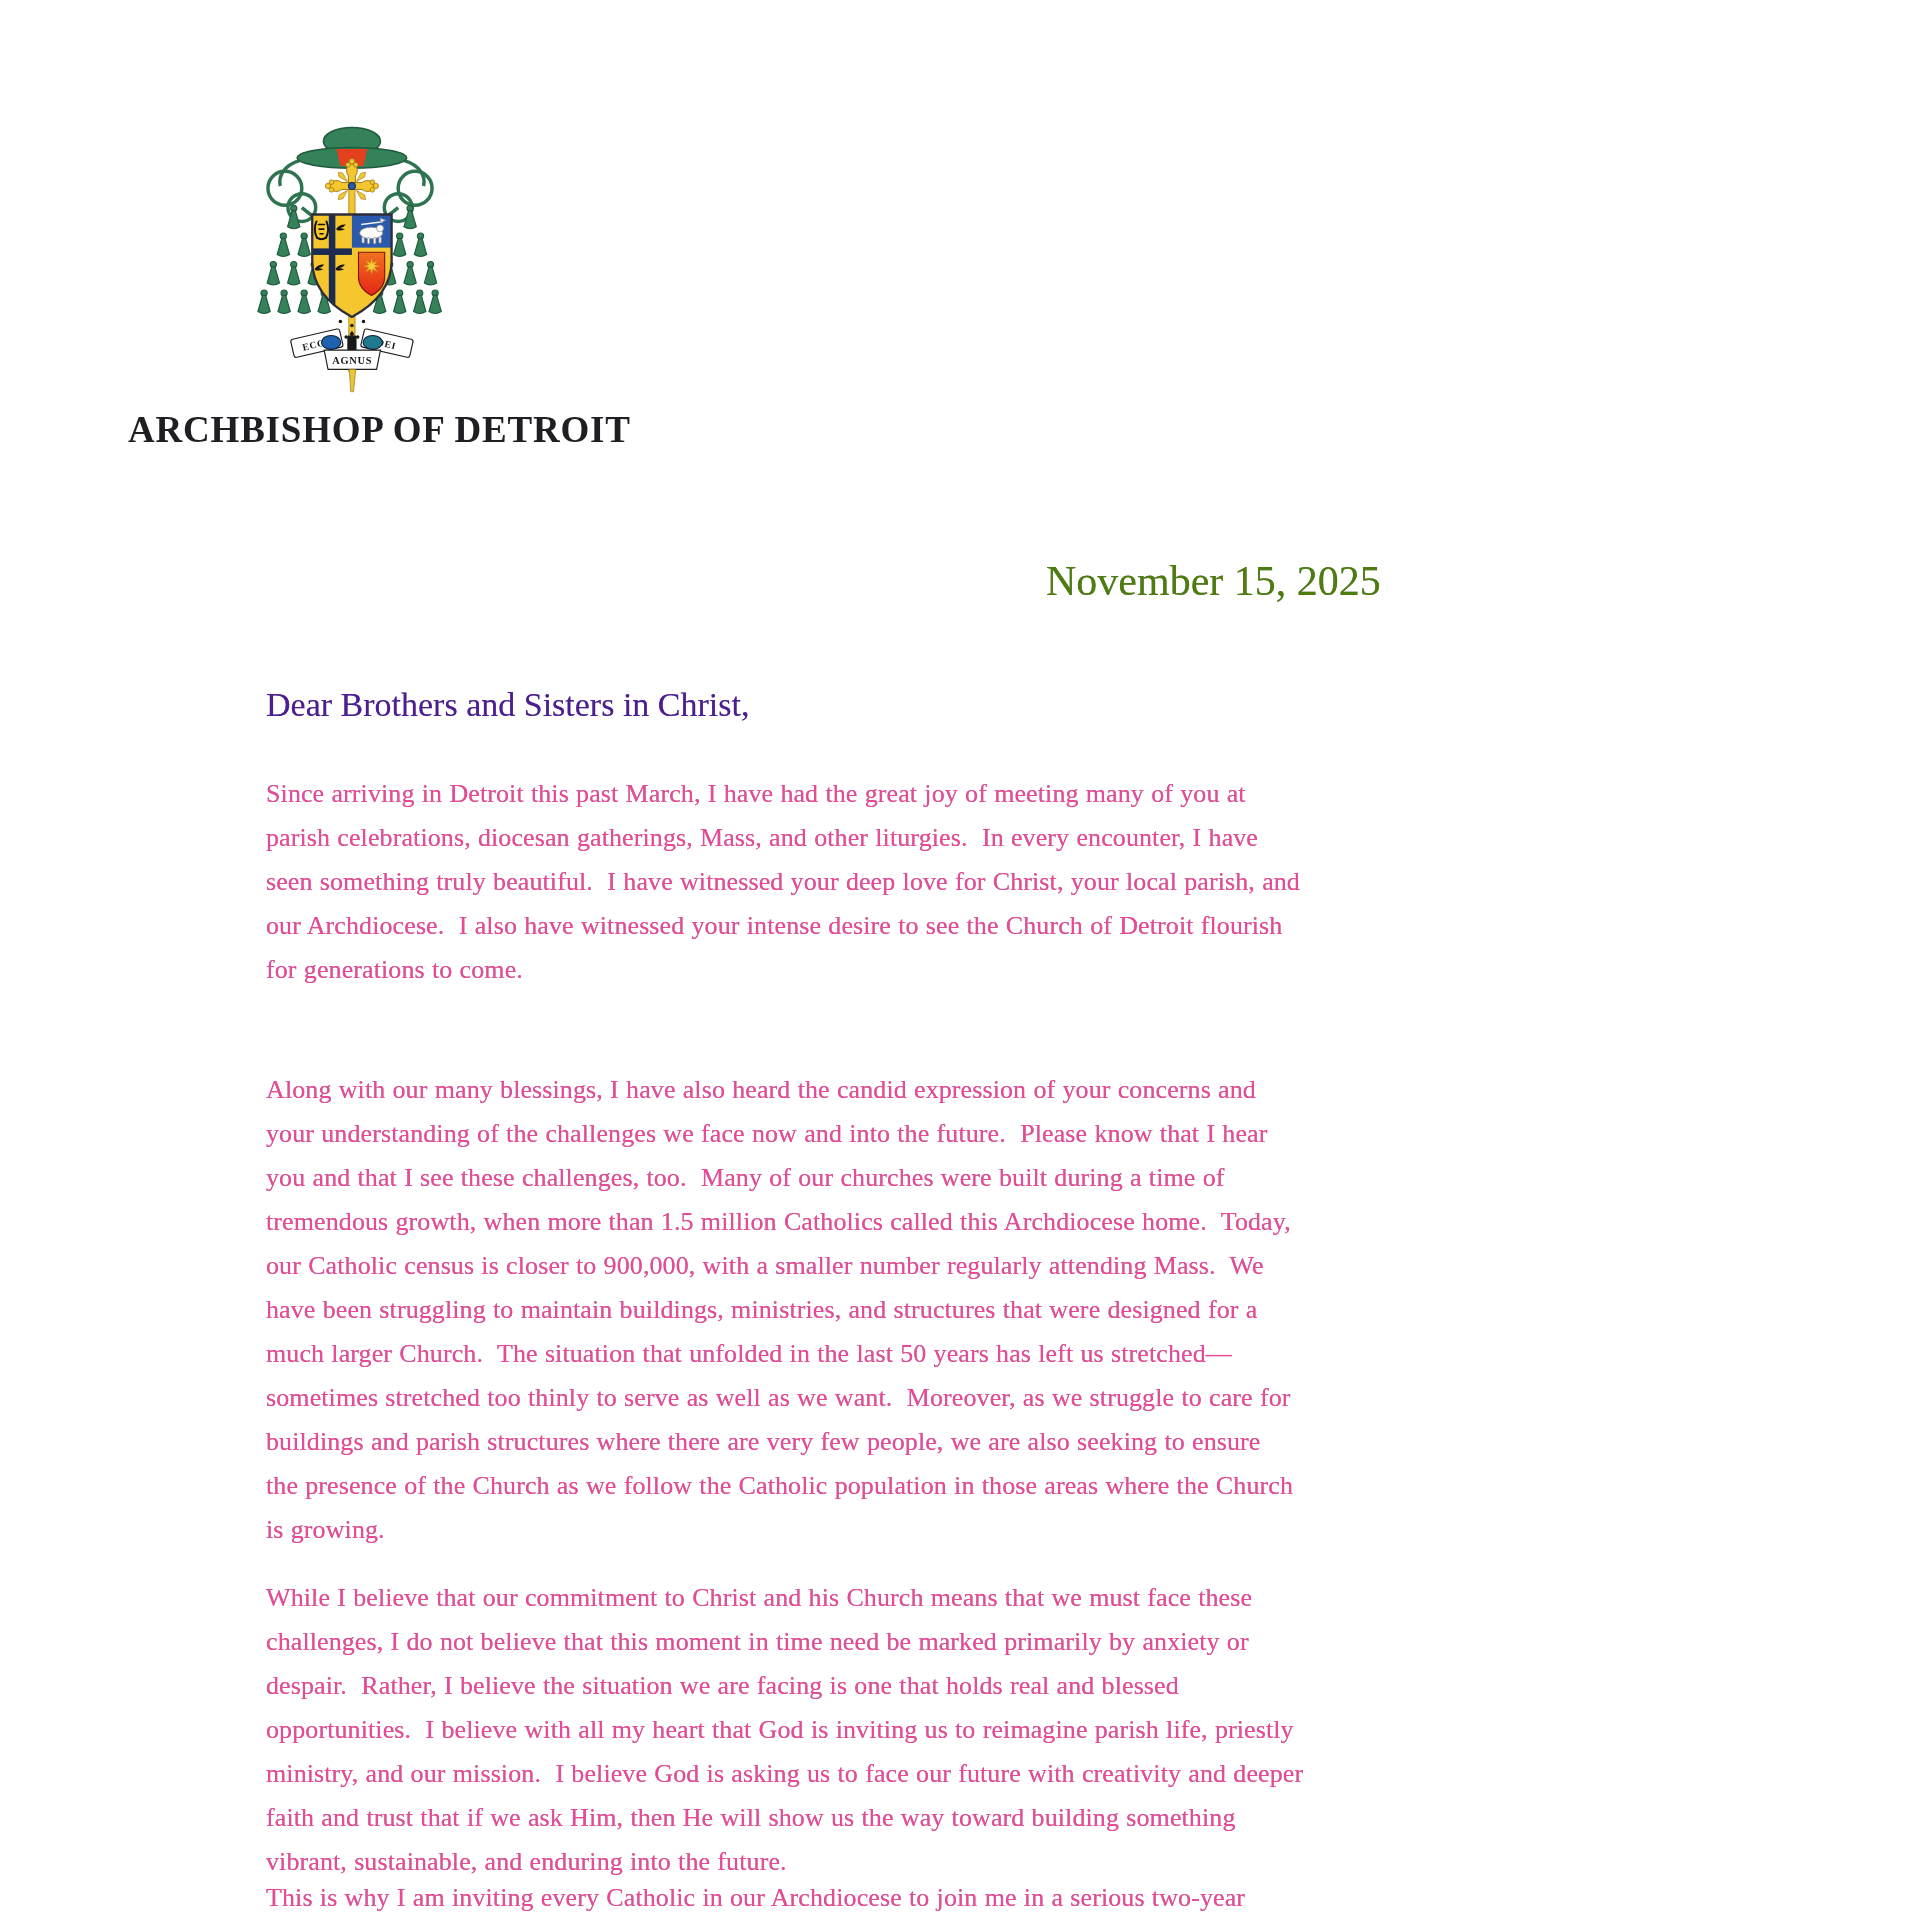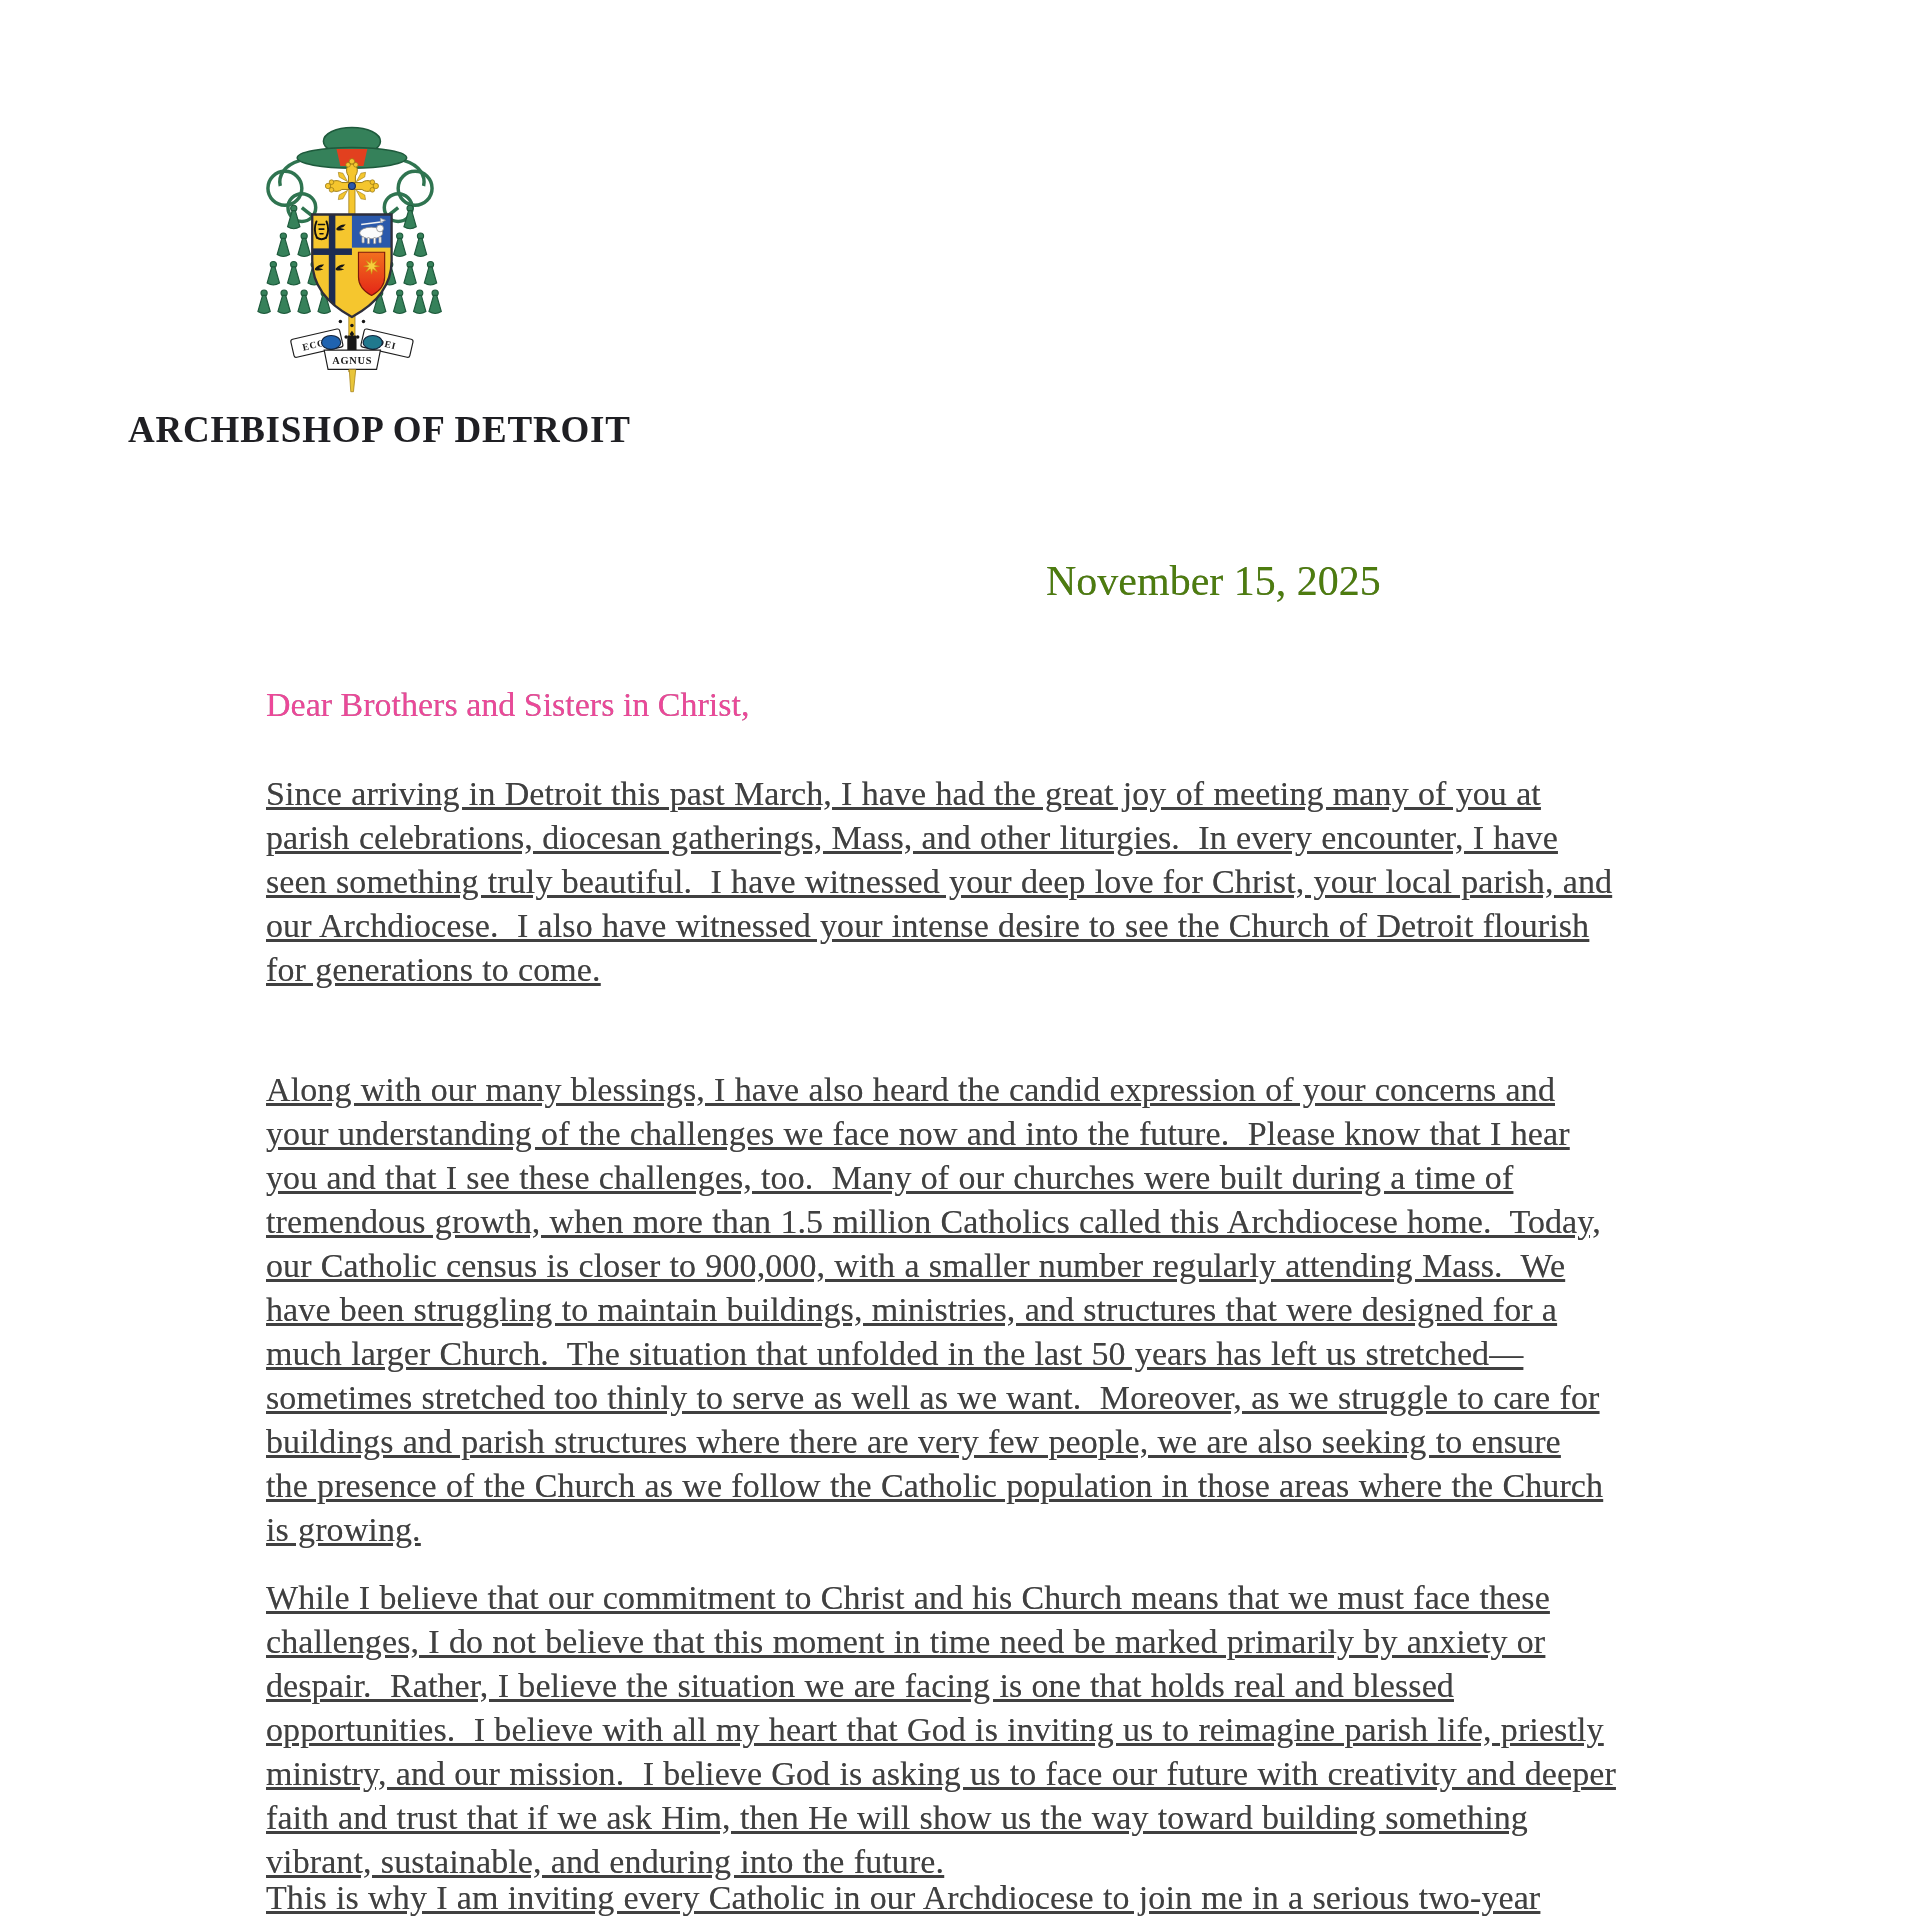--- a/index.html
+++ b/index.html
@@ -41,36 +41,35 @@
     font-size: 42px;
     color: #4d7c0f;
     text-shadow: 0 0 0.4px rgba(20,20,20,0.45);
     white-space: nowrap;
   }
   .salutation {
     position: absolute;
     left: 266px;
     top: 686px;
     font-size: 34px;
-    color: #ec4899;
+    color: #4c1d95;
     text-shadow: 0 0 0.4px rgba(20,20,20,0.45);
     white-space: nowrap;
   }
   .para {
     position: absolute;
     left: 266px;
     width: 1637px;
-    font-size: 34px;
+    font-size: 26px;
     line-height: 44px;
-    color: #404040;
+    color: #ec4899;
     letter-spacing: 0.1px;
     word-spacing: 0.6px;
     white-space: pre-wrap;
     text-shadow: 0 0 0.4px rgba(20,20,20,0.45);
-    text-decoration: underline;
   }
   .p1 { top: 772px; }
   .p2 { top: 1068px; }
   .p3 { top: 1536px; margin-top: 40px; }
   .p4 { top: 1876px; }
   .scroll-text {
     font-family: "Liberation Serif", serif;
     font-weight: 700;
     fill: #1c1c1c;
     letter-spacing: 2px;

